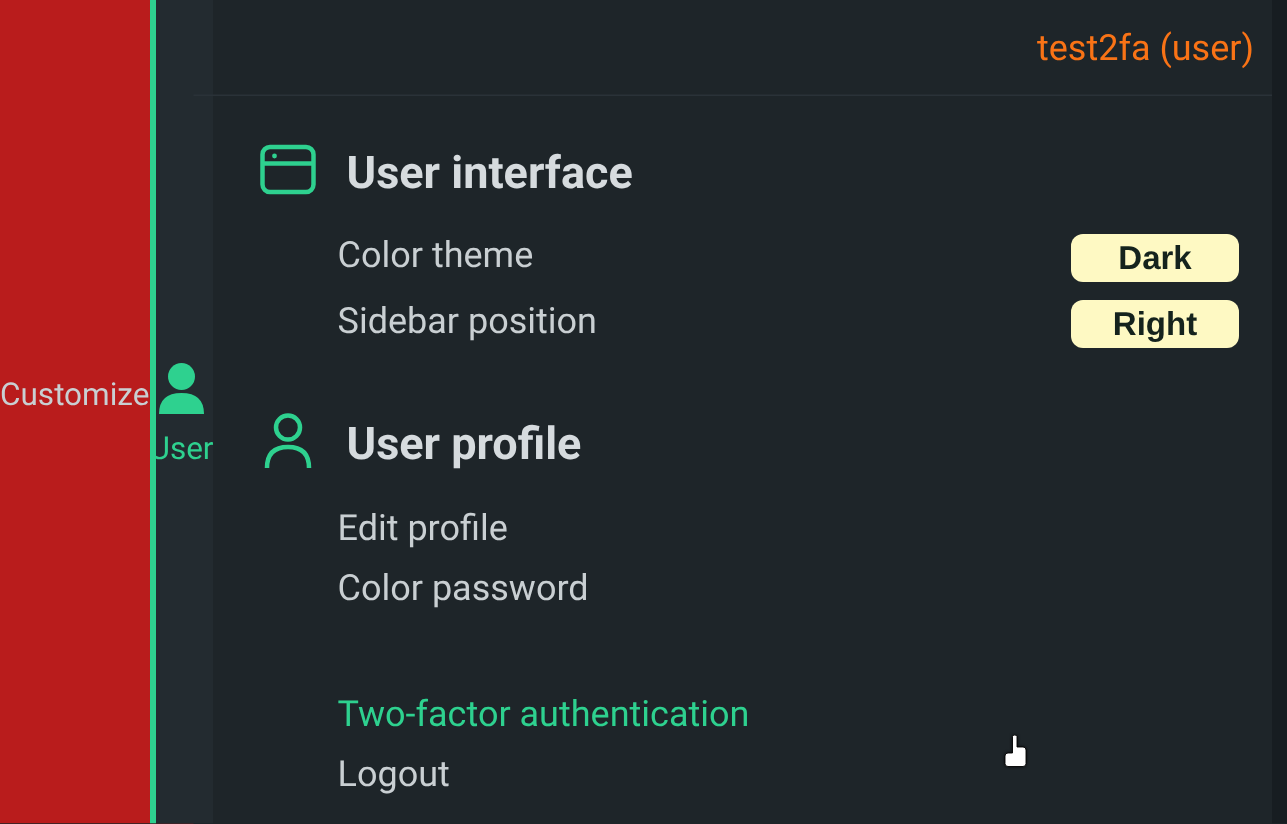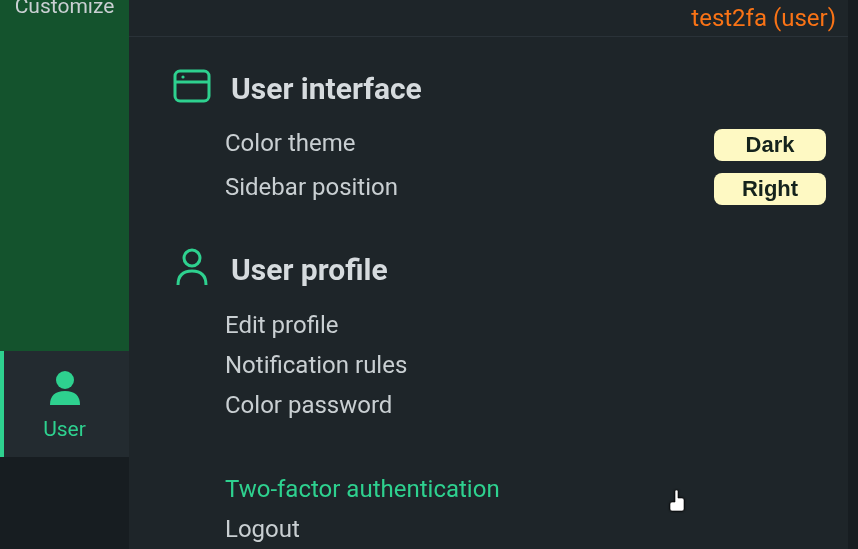--- a/index.html
+++ b/index.html
@@ -7,23 +7,23 @@
       font-family: -apple-system, BlinkMacSystemFont, "Segoe UI", Roboto, sans-serif;
       background: #1e2529;
       color: #d0d5d8;
       width: 858px;
       height: 549px;
       overflow: hidden;
       display: flex;
     }
     .sidebar {
       width: 129px;
-      background: #14532d;
-      display: flex;
-      flex-direction: column;
+      background: #b91c1c;
+      display: flex;
+      flex-direction: row;
       flex-shrink: 0;
     }
     .sidebar-spacer {
       flex: 1;
     }
     .sidebar-item {
       display: flex;
       flex-direction: column;
       align-items: center;
       justify-content: center;
@@ -206,21 +206,20 @@
         <svg width="38" height="40" viewBox="0 0 38 40" fill="none">
           <circle cx="19" cy="11" r="8" stroke="#2ed18f" stroke-width="3"></circle>
           <path d="M5 38 Q5 24 19 24 Q33 24 33 38" stroke="#2ed18f" stroke-width="3" fill="none"></path>
         </svg>
       </span>
       <h2>User profile</h2>
     </div>
 
     <div id="profile-items">
         <div class="list-item">Edit profile</div>
-        <div class="list-item">Notification rules</div>
         <div class="list-item">Color password</div>
         <div class="list-item hover">Two-factor authentication</div>
         <div class="list-item">Logout</div>
       </div>
 
   </div>
 
   <div class="cursor">
     <svg width="18" height="22" viewBox="0 0 18 22">
       <path d="M6 1 L6 12 L3 12 Q1 12 1 14 L1 19 Q1 21 3 21 L13 21 Q15 21 15 19 L15 10 Q15 8 13 8 L9 8 L9 1 Q9 0 7.5 0 Q6 0 6 1 Z" fill="#ffffff" stroke="#000" stroke-width="0.6"></path>

